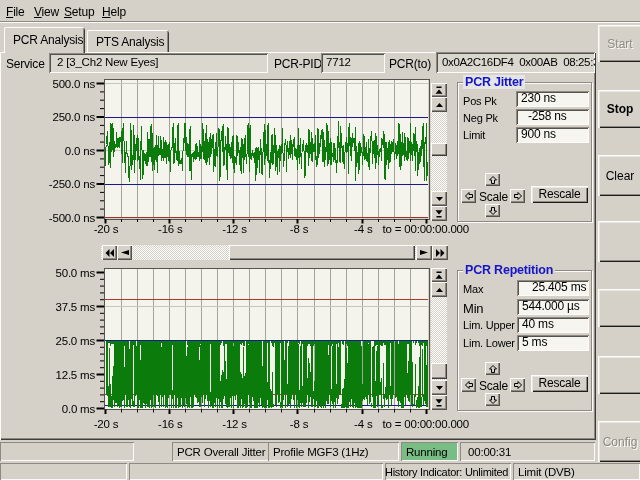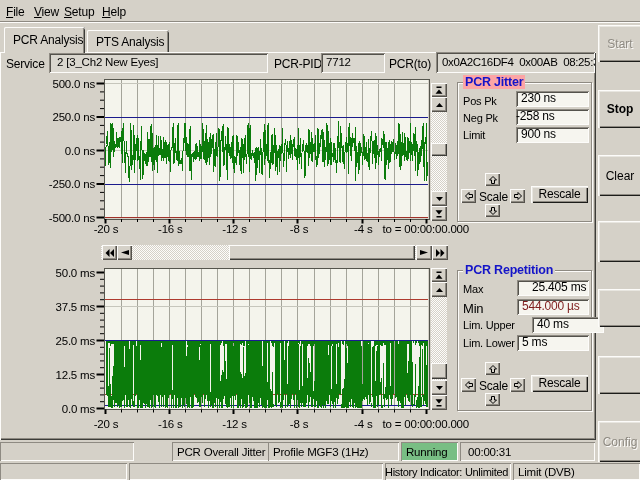--- a/index.html
+++ b/index.html
@@ -665,35 +665,35 @@
       <polygon points="0,0 7,0 3.5,4" fill="#000"></polygon>
     </svg>
   </div>
 <div class="abs sbtn" style="left:431px;top:395px;width:16px;height:15px">
     <svg width="8" height="8">
       <polygon points="0.5,0.2 7.5,0.2 4,4.6" fill="#000"></polygon>
       <rect x="1.5" y="6" width="5" height="1.5" fill="#000"></rect>
     </svg>
   </div>
 <div class="abs etch" style="left:457px;top:82px;width:135px;height:140px"></div>
-<div class="abs" style="left:463px;top:75px;background:#fca5a5;padding:0 2px;font-size:12.5px;font-weight:bold;color:#1414c8;letter-spacing:-0.2px">PCR Jitter</div>
+<div class="abs" style="left:463px;top:75px;background:#e5e5e5;padding:0 2px;font-size:12.5px;font-weight:bold;color:#1414c8;letter-spacing:-0.2px">PCR Jitter</div>
 <div class="abs etch" style="left:457px;top:270px;width:135px;height:141px"></div>
 <div class="abs" style="left:463px;top:263px;background:#d5d1c8;padding:0 2px;font-size:12.5px;font-weight:bold;color:#1414c8;letter-spacing:-0.2px">PCR Repetition</div>
 <div class="abs" style="left:463px;top:95px;font-size:11px;letter-spacing:-0.2px">Pos Pk</div>
 <div class="abs fld" style="left:516px;top:91px;width:73px;height:16px;line-height:15px;padding-left:5px;font-size:12px;letter-spacing:-0.2px">230 ns</div>
 <div class="abs" style="left:463px;top:112px;font-size:11px;letter-spacing:-0.2px">Neg Pk</div>
-<div class="abs fld" style="left:516px;top:109px;width:73px;height:16px;line-height:15px;padding-left:0;font-size:12px;letter-spacing:-0.2px">-258 ns</div>
+<div class="abs fld" style="left:516px;top:109px;width:73px;height:16px;line-height:15px;padding-left:12px;font-size:12px;letter-spacing:-0.2px">-258 ns</div>
 <div class="abs" style="left:463px;top:129px;font-size:11px;letter-spacing:-0.2px">Limit</div>
 <div class="abs fld" style="left:516px;top:127px;width:73px;height:16px;line-height:15px;padding-left:5px;font-size:12px;letter-spacing:-0.2px">900 ns</div>
 <div class="abs" style="left:463px;top:283px;font-size:11px;letter-spacing:-0.2px">Max</div>
 <div class="abs fld" style="left:517px;top:280px;width:72px;height:16px;line-height:15px;padding-left:15px;font-size:12px;letter-spacing:-0.2px">25.405 ms</div>
 <div class="abs" style="left:463px;top:301px;font-size:13px;letter-spacing:-0.2px">Min</div>
-<div class="abs fld" style="left:517px;top:299px;width:72px;height:16px;line-height:15px;padding-left:5px;font-size:12px;color:#7f1d1d;letter-spacing:-0.2px">544.000 µs</div>
+<div class="abs fld" style="left:517px;top:299px;width:72px;height:16px;line-height:15px;padding-left:5px;font-size:12px;color:#000000;letter-spacing:-0.2px">544.000 µs</div>
 <div class="abs" style="left:463px;top:319px;font-size:11px;letter-spacing:-0.2px">Lim. Upper</div>
-<div class="abs fld" style="left:532px;top:317px;width:72px;height:16px;line-height:15px;padding-left:5px;font-size:12px;letter-spacing:-0.2px">40 ms</div>
+<div class="abs fld" style="left:517px;top:317px;width:72px;height:16px;line-height:15px;padding-left:5px;font-size:12px;letter-spacing:-0.2px">40 ms</div>
 <div class="abs" style="left:463px;top:337px;font-size:11px;letter-spacing:-0.2px">Lim. Lower</div>
 <div class="abs fld" style="left:517px;top:335px;width:72px;height:16px;line-height:15px;padding-left:5px;font-size:12px;letter-spacing:-0.2px">5 ms</div>
 <div class="abs sbtn" style="left:485px;top:173px;width:15px;height:13px">
     <svg width="8" height="8">
       <path d="M4,0.5 L7.5,4 L5.5,4 L5.5,7.5 L2.5,7.5 L2.5,4 L0.5,4 Z" fill="none" stroke="#000" stroke-width="1"></path>
     </svg>
   </div>
 <div class="abs sbtn" style="left:461px;top:189px;width:15px;height:14px">
     <svg width="8" height="8">
       <path d="M0.5,4 L4,0.5 L4,2.5 L7.5,2.5 L7.5,5.5 L4,5.5 L4,7.5 Z" fill="none" stroke="#000" stroke-width="1"></path>

